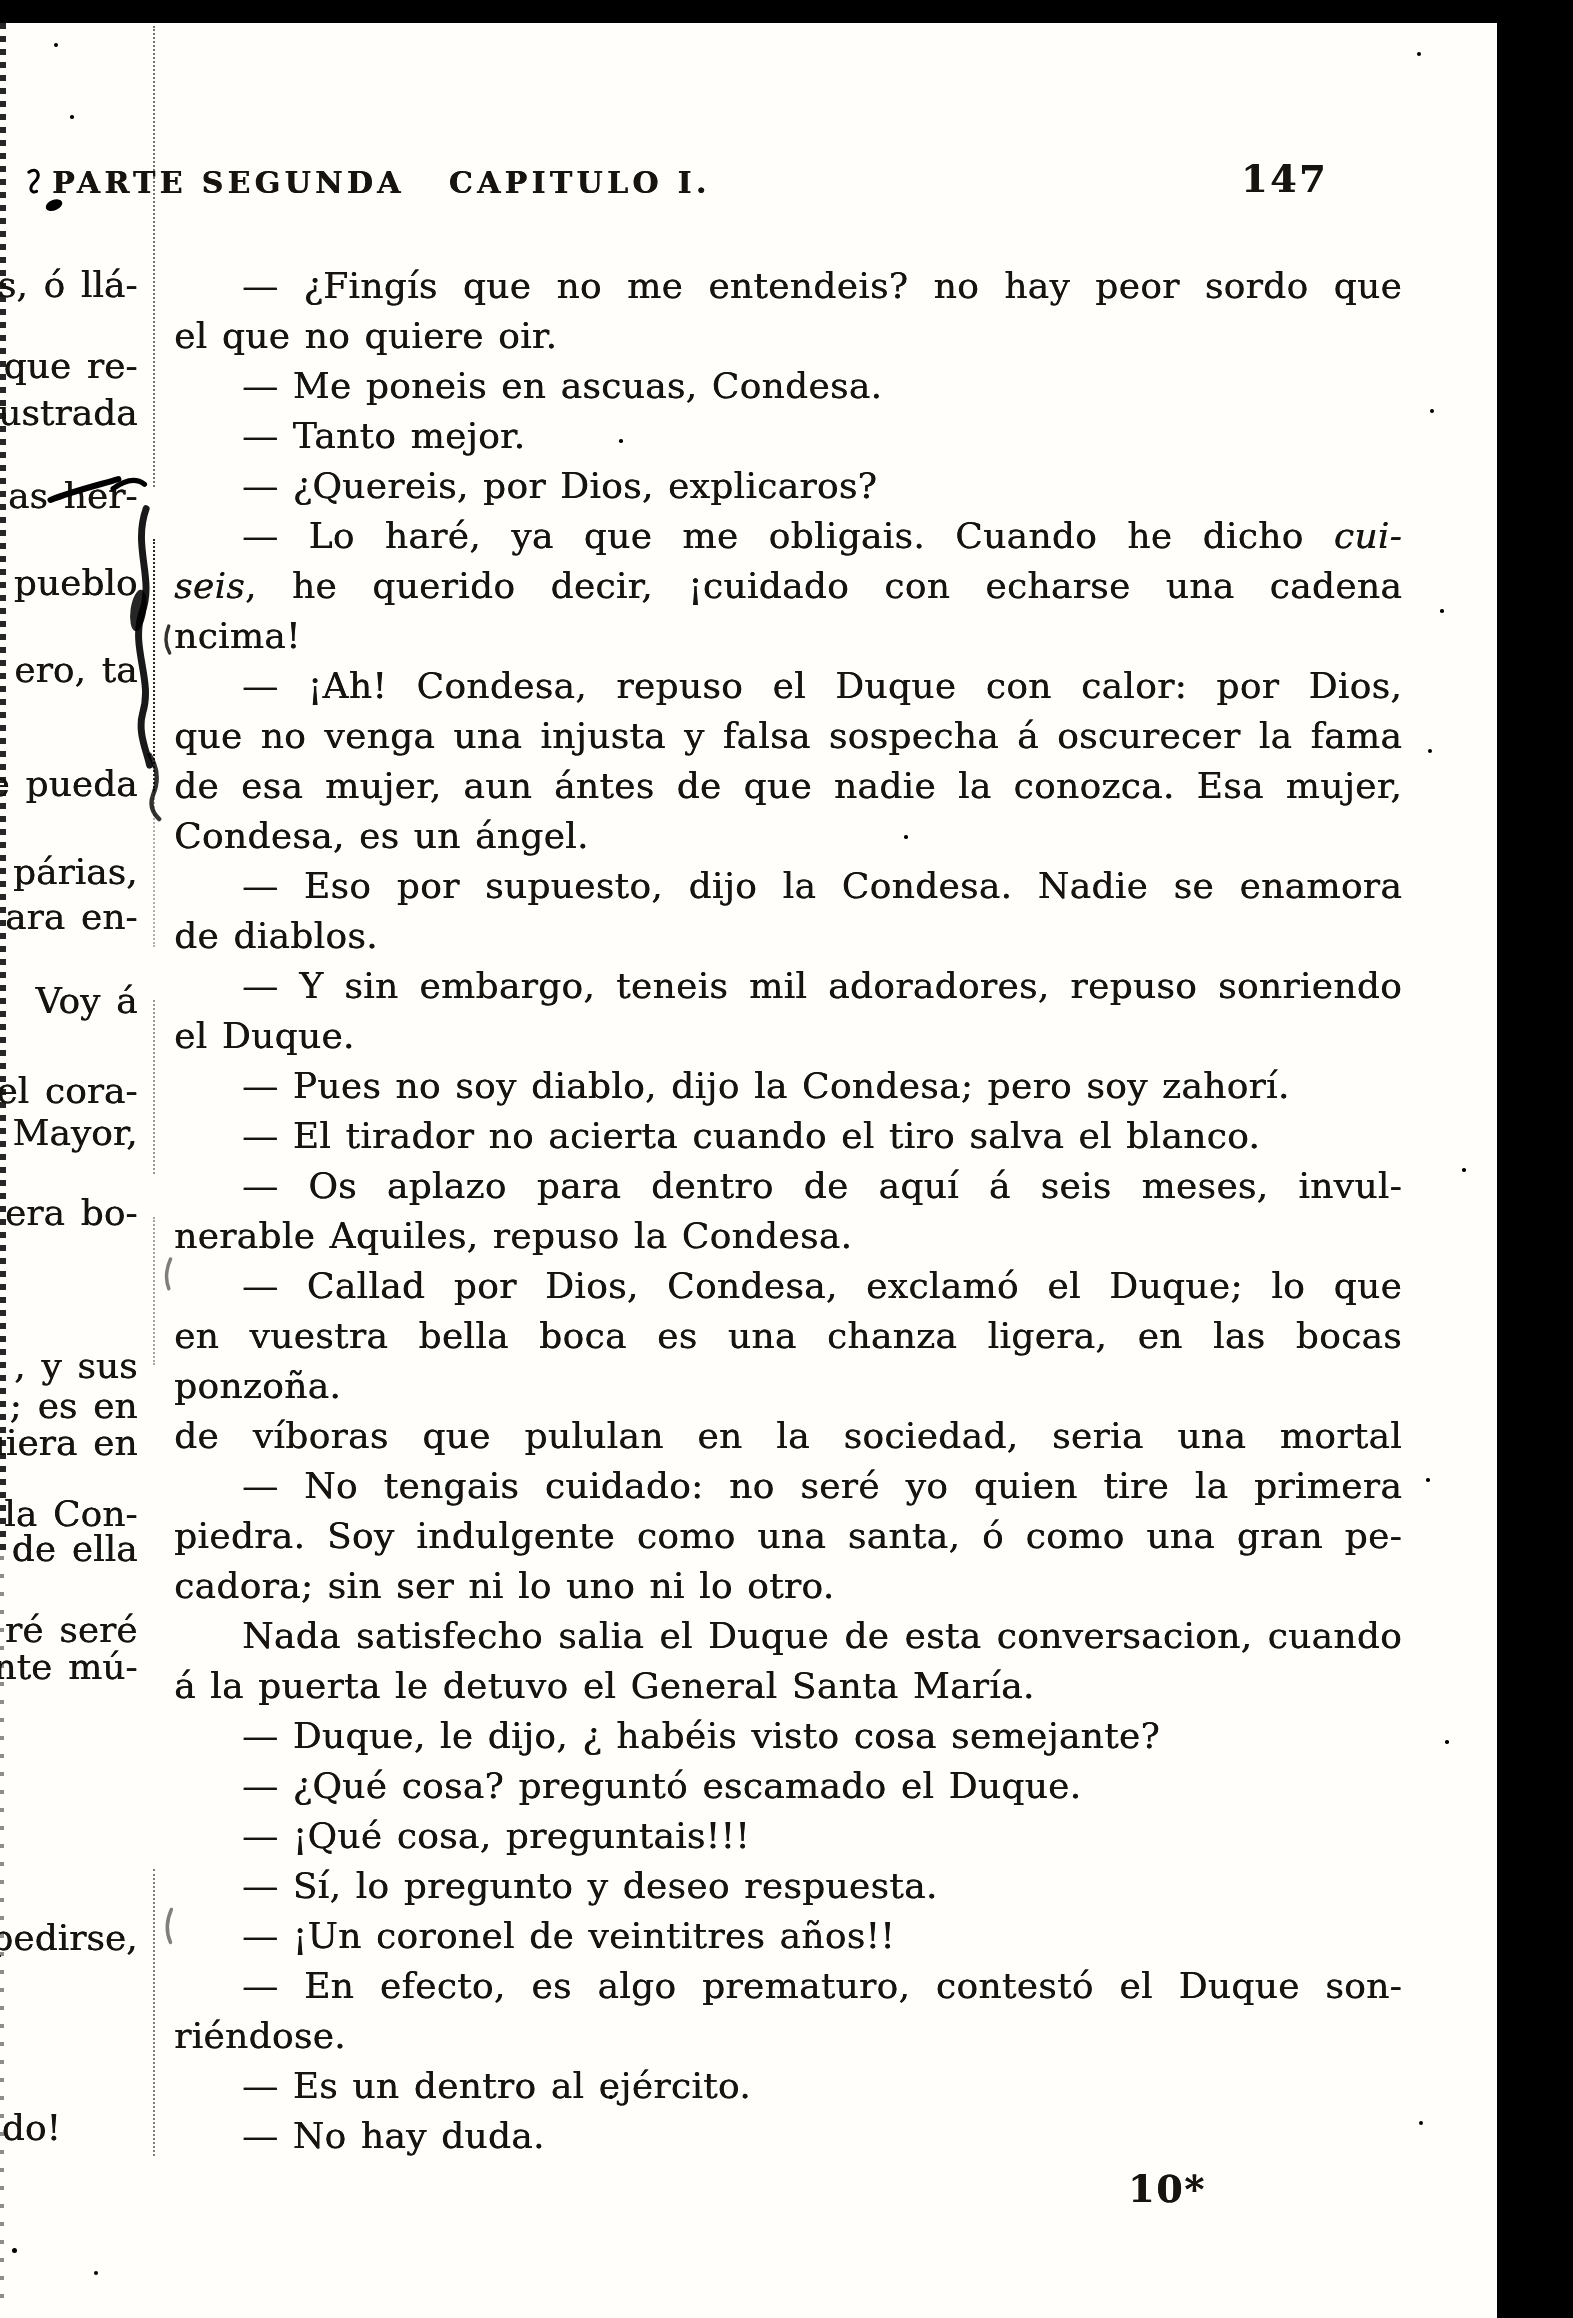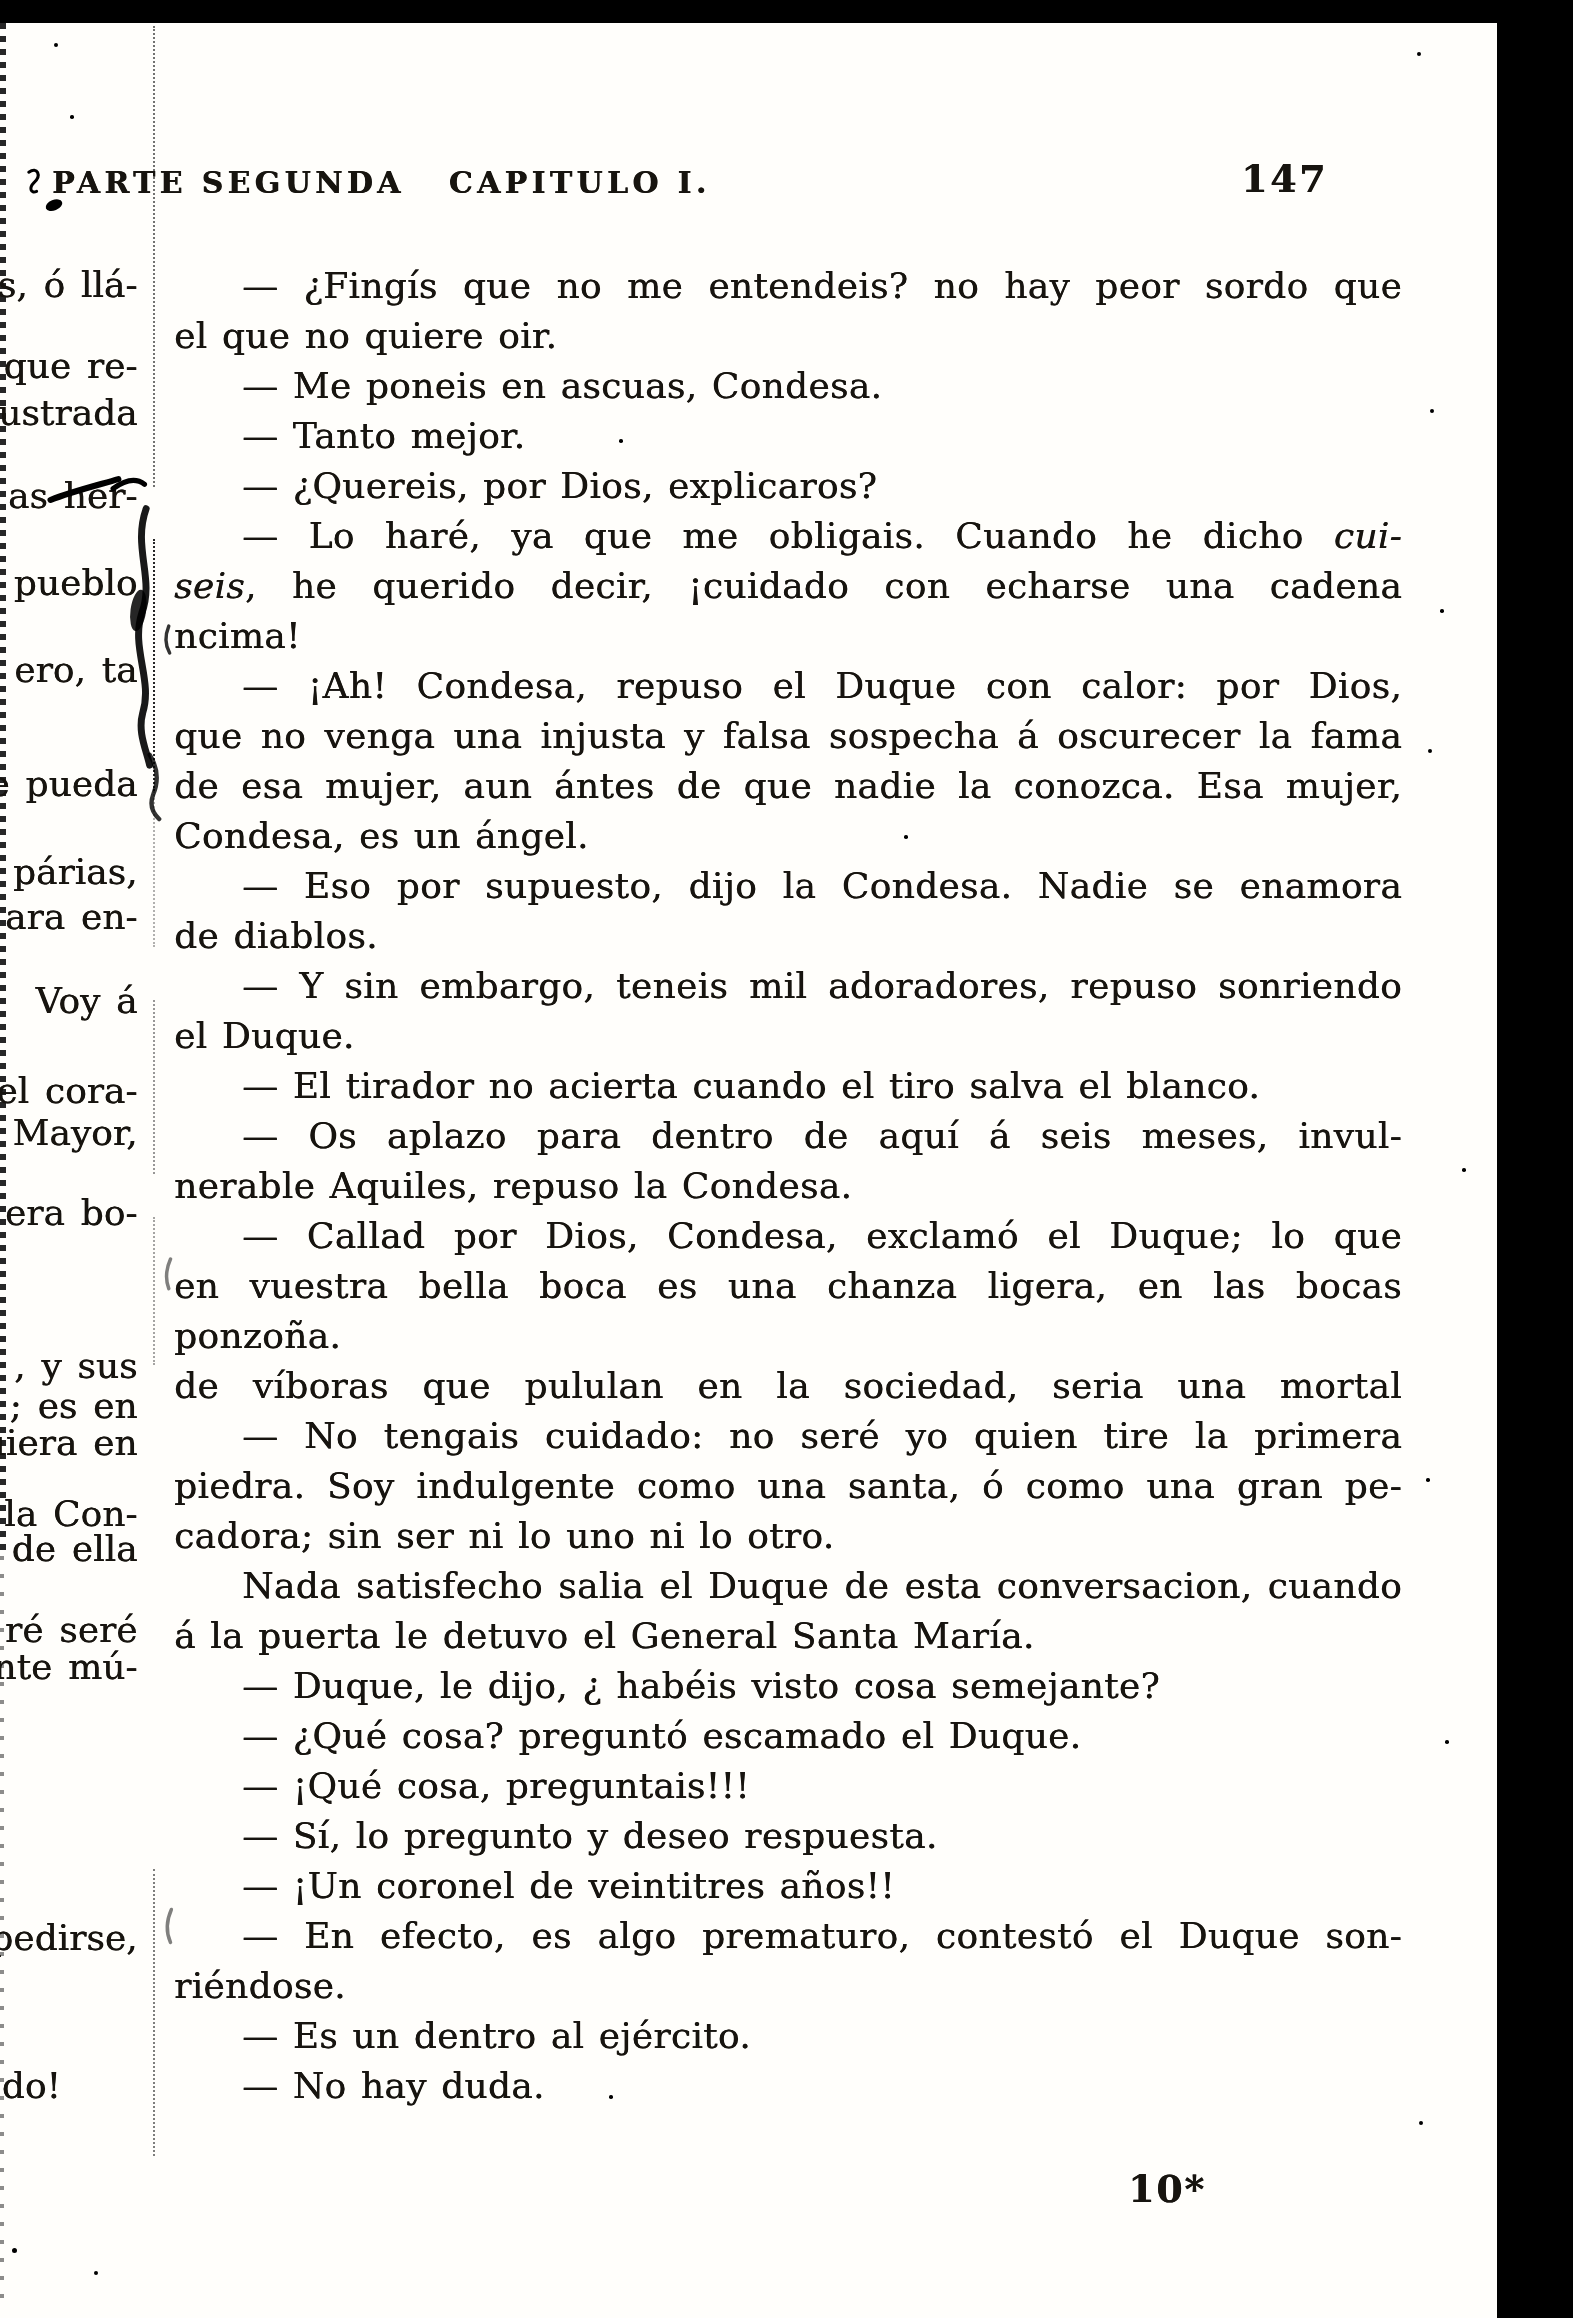--- a/index.html
+++ b/index.html
@@ -12,21 +12,21 @@
   .edge-left{position:absolute;left:0;top:22.6px;width:6px;height:1530px;
              background:repeating-linear-gradient(180deg,#000 0 6px,transparent 6px 13px);opacity:.85;}
   .edge-left2{position:absolute;left:0;top:1556px;width:4.3px;height:748px;
              background:repeating-linear-gradient(180deg,#000 0 4.3px,transparent 4.3px 18px);opacity:.45;}
   .fold{position:absolute;left:153px;width:0;border-left:2.6px dotted #000;}
   .header{position:absolute;top:165px;left:52px;width:1434px;text-align:left;
           font-size:30px;letter-spacing:4.3px;white-space:pre;font-weight:bold;}
   .pagenum{position:absolute;top:156px;left:1241px;font-size:38px;letter-spacing:2.6px;font-weight:bold;}
   .margin-col{position:absolute;left:0;top:0;width:141px;}
   .mfrag{position:absolute;right:3.5px;white-space:nowrap;font-size:36px;line-height:43px;word-spacing:4.3px;}
-  .mfrag.left{right:auto;left:1.7px;}
+  .mfrag.left{right:auto;left:1.7px;margin-top:42px;}
   .body-block{position:absolute;left:174px;top:261px;width:1228px;font-size:36px;word-spacing:2.6px;letter-spacing:0.3px;}
   .ln{height:50px;line-height:50px;}
   .ind{text-indent:68px;}
   .jst{text-align:justify;text-align-last:justify;}
   .sig{position:absolute;left:1128px;top:2166px;font-size:38px;font-weight:bold;letter-spacing:1.7px;}
   .dot{position:absolute;background:#000;border-radius:50%;}
   .marks{position:absolute;left:0;top:0;pointer-events:none;}
   i{font-style:italic;}
 </style>
 </head>
@@ -84,20 +84,21 @@
     <div class="ln jst"><i>seis</i><span>, he querido decir, ¡cuidado con echarse una cadena</span></div>
     <div class="ln">ncima!</div>
     <div class="ln ind jst">— ¡Ah! Condesa, repuso el Duque con calor: por Dios,</div>
     <div class="ln jst">que no venga una injusta y falsa sospecha á oscurecer la fama</div>
     <div class="ln jst">de esa mujer, aun ántes de que nadie la conozca. Esa mujer,</div>
     <div class="ln">Condesa, es un ángel.</div>
     <div class="ln ind jst">— Eso por supuesto, dijo la Condesa. Nadie se enamora</div>
     <div class="ln">de diablos.</div>
     <div class="ln ind jst">— Y sin embargo, teneis mil adoradores, repuso sonriendo</div>
     <div class="ln">el Duque.</div>
+    <div class="ln ind">— Pues no soy diablo, dijo la Condesa; pero soy zahorí.</div>
     <div class="ln ind">— El tirador no acierta cuando el tiro salva el blanco.</div>
     <div class="ln ind jst">— Os aplazo para dentro de aquí á seis meses, invul-</div>
     <div class="ln">nerable Aquiles, repuso la Condesa.</div>
     <div class="ln ind jst">— Callad por Dios, Condesa, exclamó el Duque; lo que</div>
     <div class="ln jst">en vuestra bella boca es una chanza ligera, en las bocas</div>
     <div class="ln">ponzoña.</div>
     <div class="ln jst">de víboras que pululan en la sociedad, seria una mortal</div>
     <div class="ln ind jst">— No tengais cuidado: no seré yo quien tire la primera</div>
     <div class="ln jst">piedra. Soy indulgente como una santa, ó como una gran pe-</div>
     <div class="ln">cadora; sin ser ni lo uno ni lo otro.</div>

